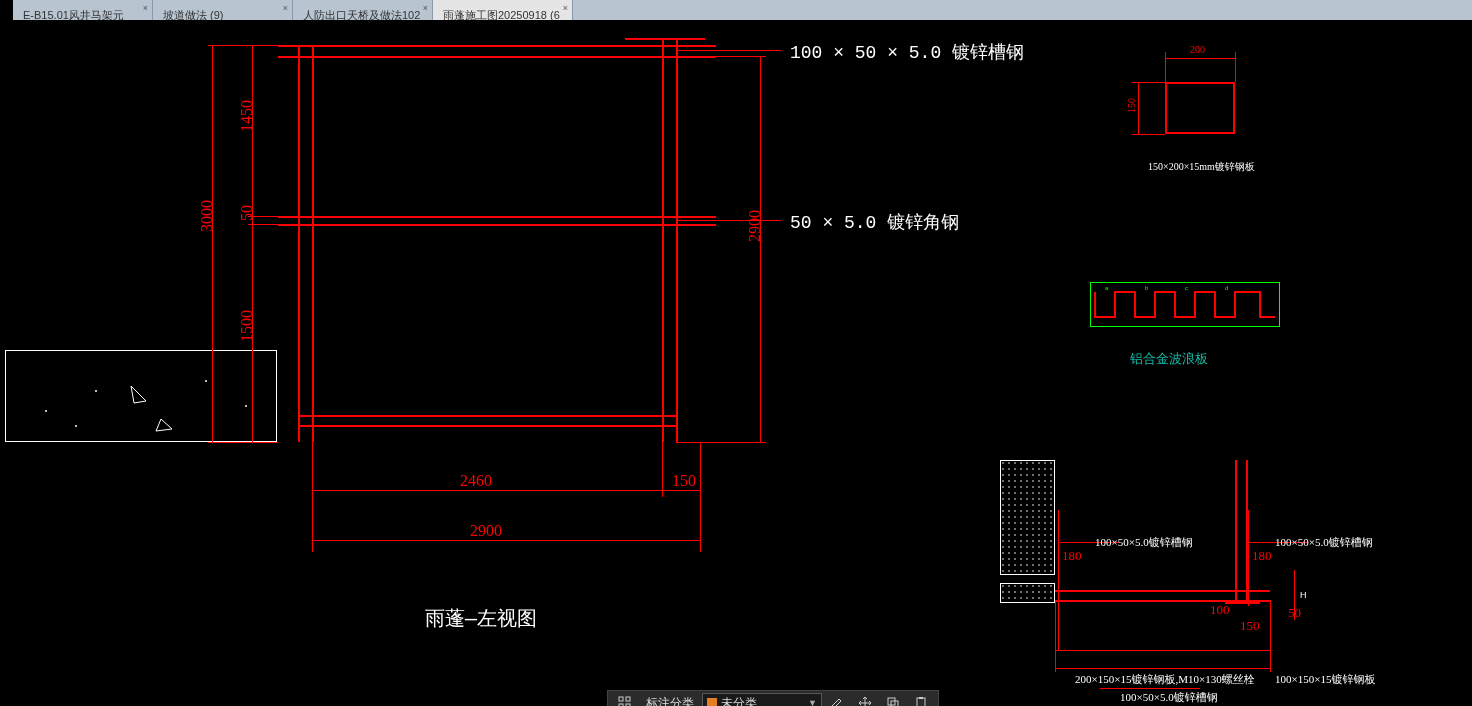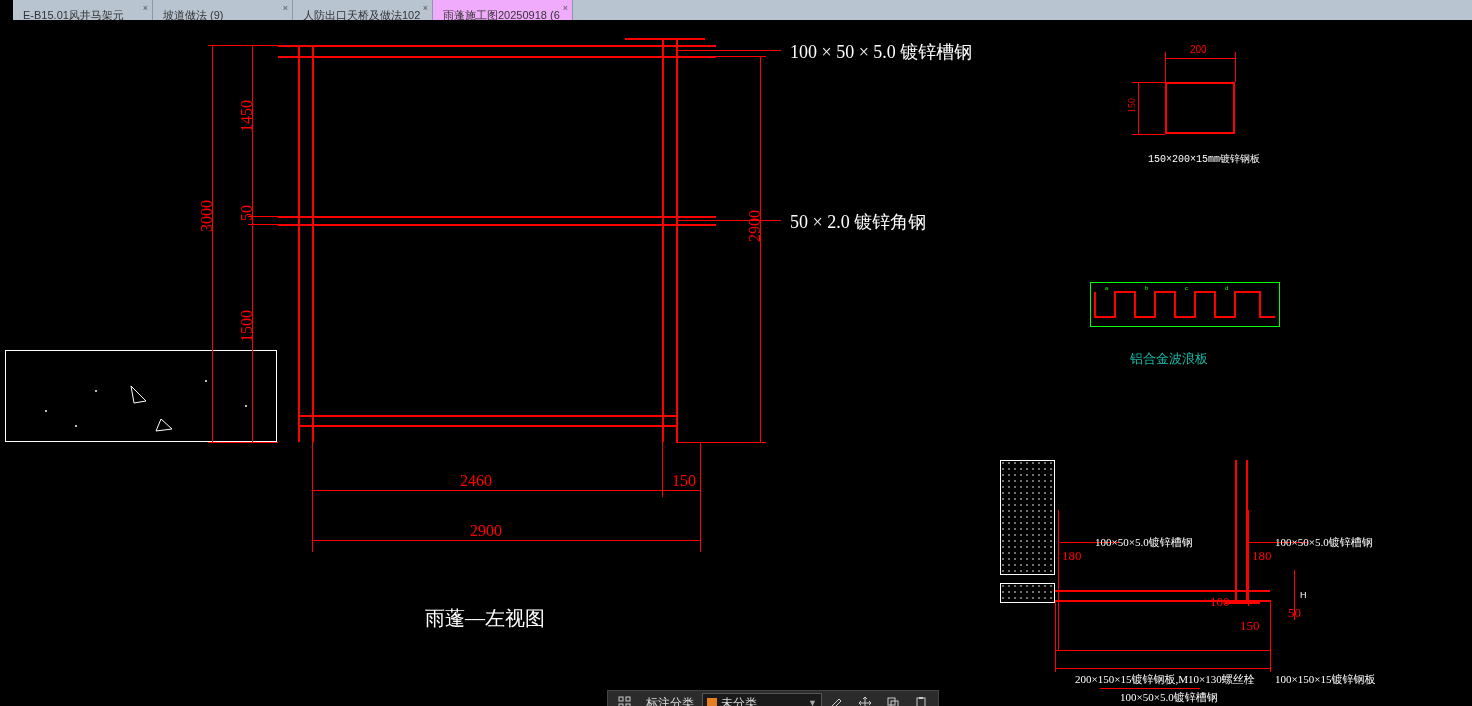--- a/index.html
+++ b/index.html
@@ -1,28 +1,28 @@
 <!DOCTYPE html>
 <html><head>
 <meta charset="utf-8">
 <style>
 * { margin: 0; padding: 0; box-sizing: border-box; }
 html, body { width: 1472px; height: 706px; background: #000; font-family: sans-serif; overflow: hidden; color: #fff; }
 .topbar { position: absolute; top: 0; left: 13px; width: 100%; height: 32px; background: #b8c4d0; display: flex; border-bottom: 1px solid #8a9aad; }
 .tab { height: 100%; min-width: 140px; background: #b8c4d0; border-right: 1px solid #8a9aad; font-size: 11px; color: #333; display: flex; align-items: center; padding: 0 10px; position: relative; }
-.tab.active { background: #f0abfc; }
+.tab.active { background: #e5e5e5; }
 .tab .close { position: absolute; right: 4px; top: 3px; font-size: 9px; color: #555; }
 .canvas { position: absolute; top: 20px; left: 0; right: 0; bottom: 0; background: #000; }
 .abs { position: absolute; }
 
 
-.ann { color: #fff; font-size: 18px; font-family: Liberation Serif, serif; white-space: nowrap; }
+.ann { color: #fff; font-size: 18px; font-family: Liberation Mono, monospace; white-space: nowrap; }
 .ann-sm { color: #fff; font-size: 10px; font-family: "SimSun", serif; white-space: nowrap; }
 .dim-txt { color: #f00; font-size: 16px; font-family: "SimSun", serif; text-align: center; }
-.dim-txt-sm { color: #f00; font-size: 10px; font-family: Liberation Sans, sans-serif; text-align: left; }
+.dim-txt-sm { color: #f00; font-size: 10px; font-family: Liberation Serif, serif; text-align: left; }
 .dim-txt-v { color: #f00; font-size: 16px; font-family: "SimSun", serif; writing-mode: vertical-rl; transform: rotate(180deg); }
 .dim-txt-v-sm { color: #f00; font-size: 10px; font-family: "SimSun", serif; writing-mode: vertical-rl; transform: rotate(180deg); }
 
 
 .hline { position: absolute; height: 1px; background: #f00; }
 .vline { position: absolute; width: 1px; background: #f00; }
 .hline2 { position: absolute; height: 2px; background: #f00; }
 .vline2 { position: absolute; width: 2px; background: #f00; }
 .hlineg { position: absolute; height: 1px; background: #0f0; }
 .vlineg { position: absolute; width: 1px; background: #0f0; }
@@ -93,21 +93,21 @@
         <circle cx="200" cy="30" r="1" fill="#fff"></circle>
         <circle cx="240" cy="55" r="1" fill="#fff"></circle>
         <circle cx="70" cy="75" r="1" fill="#fff"></circle>
     </svg>
   </div>
 
   <div class="hline" style="left:676px; top:30px; width:105px;"></div>
   <div class="hline" style="left:676px; top:200px; width:105px;"></div>
 
   <span class="ann abs" style="left:790px; top:20px;">100 × 50 × 5.0 镀锌槽钢</span>
-  <span class="ann abs" style="left:790px; top:190px;">50 × 2.0 镀锌角钢</span>
+  <span class="ann abs" style="left:790px; top:190px;">50 × 5.0 镀锌角钢</span>
 
   <div class="vline" style="left:212px; top:25px; height:397px;"></div>
   <div class="hline" style="left:208px; top:25px; width:70px;"></div>
   <div class="hline" style="left:208px; top:422px; width:70px;"></div>
   <span class="dim-txt-v abs" style="left:198px; top:180px;">3000</span>
 
   <div class="vline" style="left:252px; top:25px; height:397px;"></div>
   <div class="hline" style="left:248px; top:196px; width:30px;"></div>
   <div class="hline" style="left:248px; top:204px; width:30px;"></div>
   <span class="dim-txt-v abs" style="left:238px; top:80px;">1450</span>
@@ -134,21 +134,21 @@
 
   <div class="hline" style="left:1165px; top:38px; width:70px;"></div>
   <div class="vline" style="left:1165px; top:32px; height:30px;"></div>
   <div class="vline" style="left:1235px; top:32px; height:30px;"></div>
   <span class="dim-txt-sm abs" style="left:1190px; top:24px;">200</span>
 
   <div class="vline" style="left:1138px; top:62px; height:52px;"></div>
   <div class="hline" style="left:1132px; top:62px; width:33px;"></div>
   <div class="hline" style="left:1132px; top:114px; width:33px;"></div>
   <span class="dim-txt-v-sm abs" style="left:1126px; top:78px;">150</span>
-  <span class="ann-sm abs" style="left:1148px; top:132px;font-family:Liberation Mono, monospace;">150×200×15mm镀锌钢板</span>
+  <span class="ann-sm abs" style="left:1148px; top:140px;">150×200×15mm镀锌钢板</span>
 
   <div class="abs" style="left:1090px; top:262px; width:190px; height:45px;">
 
     <div class="hlineg" style="left:0; top:0; width:190px;"></div>
     <div class="hlineg" style="left:0; top:45; width:190px; top:44px;"></div>
     <div class="vlineg" style="left:0; top:0; height:45px;"></div>
     <div class="vlineg" style="left:189px; top:0; height:45px;"></div>
 
     <svg width="190" height="45" style="position:absolute;left:0;top:0;">
       <polyline fill="none" stroke="#f00" stroke-width="2" points="5,10 5,35 25,35 25,10 45,10 45,35 65,35 65,10 85,10 85,35 105,35 105,10 125,10 125,35 145,35 145,10 170,10 170,35 185,35"></polyline>
@@ -185,21 +185,21 @@
 
     <div class="hline2" style="left:225px; top:152px; width:35px;"></div>
 
     <div class="hline" style="left:60px; top:92px; width:60px;"></div>
     <div class="hline" style="left:248px; top:92px; width:60px;"></div>
     <div class="vline" style="left:58px; top:60px; height:140px;"></div>
     <div class="vline" style="left:248px; top:60px; height:96px;"></div>
 
     <span class="det-dim abs" style="left:62px; top:98px;">180</span>
     <span class="det-dim abs" style="left:252px; top:98px;">180</span>
-    <span class="det-dim abs" style="left:210px; top:144px;">100</span>
+    <span class="det-dim abs" style="left:210px; top:152px;">100</span>
 
     <div class="hline" style="left:55px; top:200px; width:215px;"></div>
     <div class="hline" style="left:55px; top:218px; width:215px;"></div>
     <div class="vline" style="left:55px; top:150px; height:72px;"></div>
     <div class="vline" style="left:270px; top:150px; height:72px;"></div>
     <span class="det-dim abs" style="left:240px; top:168px;">150</span>
 
     <span class="abs" style="left:300px; top:140px; color:#fff; font-size:9px;">H</span>
     <div class="vline" style="left:294px; top:120px; height:50px;"></div>
     <span class="det-dim abs" style="left:288px; top:155px;">50</span>

